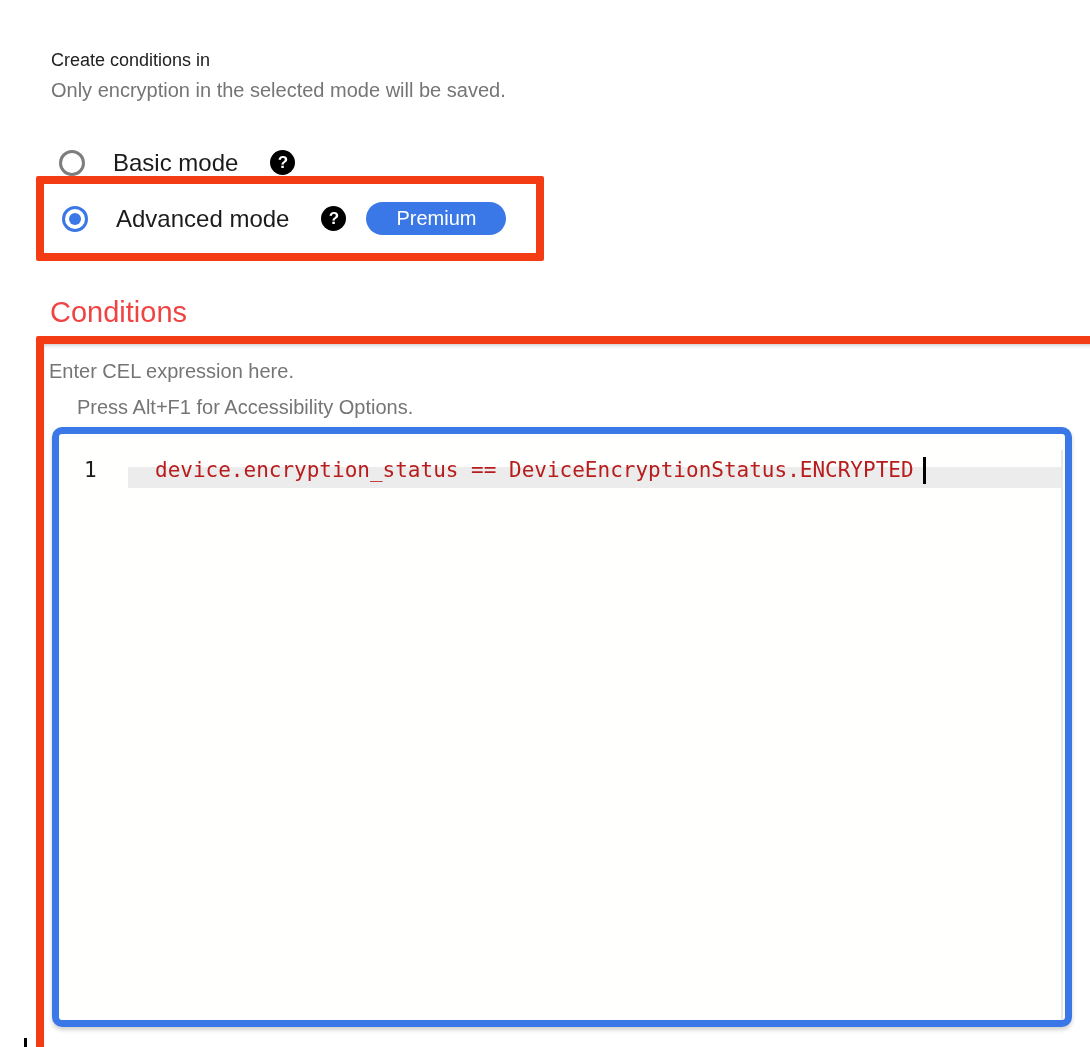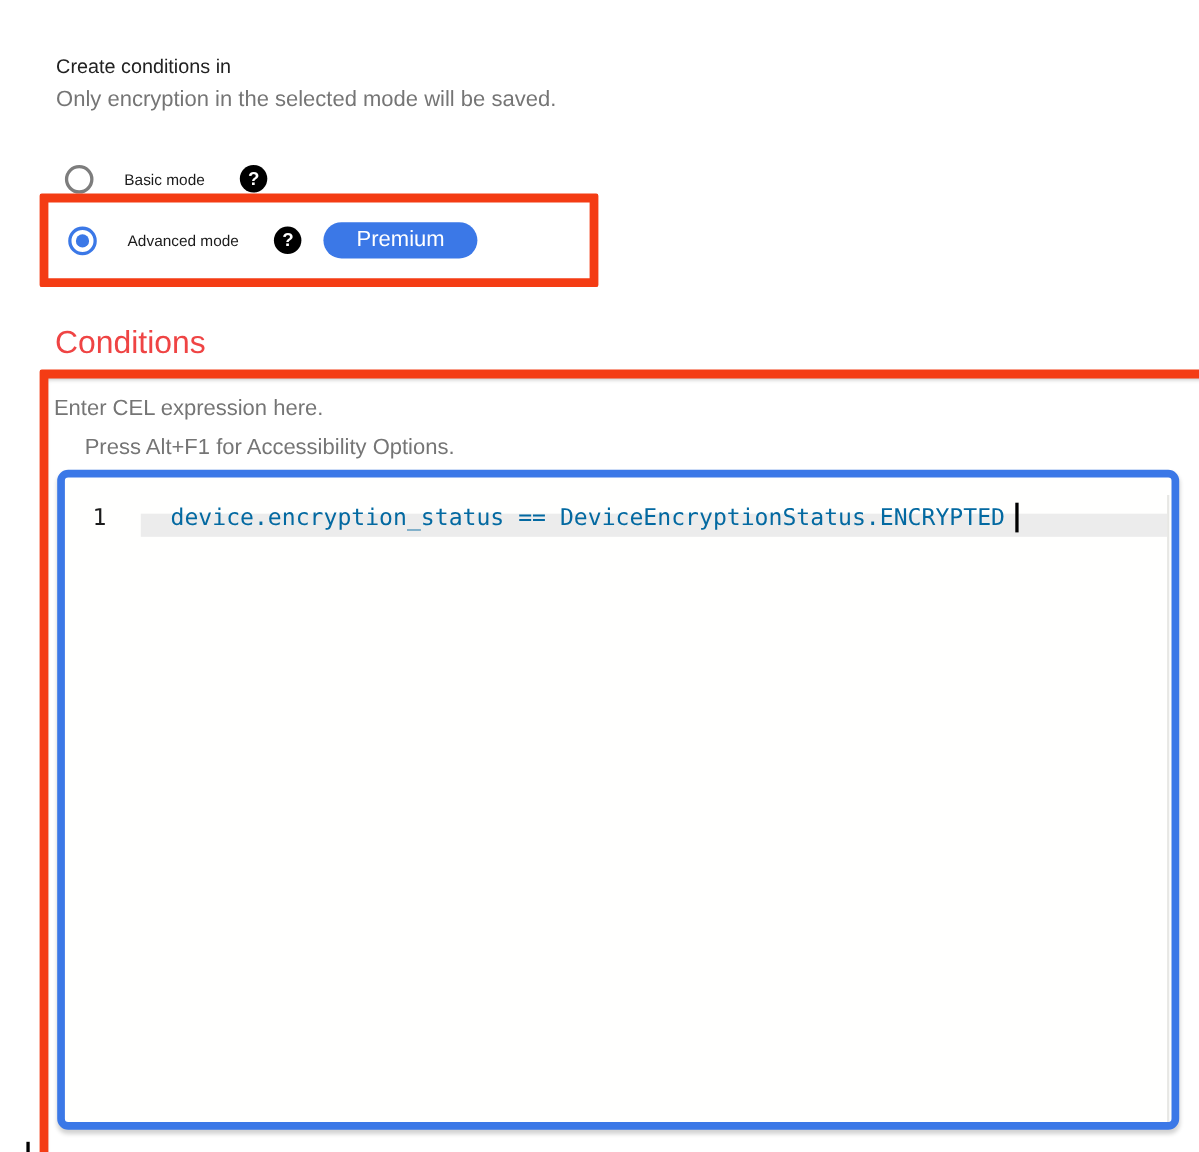--- a/index.html
+++ b/index.html
@@ -30,21 +30,21 @@
   .radio {
     width: 26px; height: 26px; border-radius: 50%;
     border: 3px solid #7d7d7d; flex: 0 0 auto;
   }
   .radio.selected { border-color: #3b78e7; position: relative; }
   .radio.selected::after {
     content: ""; position: absolute; inset: 4px;
     border-radius: 50%; background: #3b78e7;
   }
   .radio-label {
-    margin-left: 20px; font-size: 14px; color: #1b1b1b; white-space: nowrap;
+    margin-left: 20px; font-size: 24px; color: #1b1b1b; white-space: nowrap;
   }
   .help-icon {
     margin-left: 24px; width: 25px; height: 25px; border-radius: 50%;
     background: #000; color: #fff; font-size: 17px; font-weight: 700;
     display: flex; align-items: center; justify-content: center;
     flex: 0 0 auto;
   }
   .premium-badge {
     margin-left: 12px; height: 33px; padding: 12px 30px;
     border-radius: 17px; background: #3b78e7; color: #ffffff;
@@ -91,21 +91,21 @@
     position: absolute; left: 0; right: 0; top: 0; height: 40px;
     display: flex; align-items: center; z-index: 1;
   }
   .line-gutter {
     width: 56px; flex: 0 0 auto; padding-left: 1px;
     font-family: "DejaVu Sans Mono", monospace;
     font-size: 21px; color: #1c1c1c;
   }
   .code-text {
     font-family: "DejaVu Sans Mono", monospace;
-    font-size: 21px; color: #0369a1; white-space: pre;
+    font-size: 21px; color: #b91c1c; white-space: pre;
   }
   .text-cursor {
     width: 3px; height: 27px; background: #000;
     margin-left: 1px; flex: 0 0 auto;
   }
 
   
   .edge-mark-v { left: 0; top: 1014px; width: 3px;  height: 33px; background: #000; }
   .edge-mark-h { left: 0; top: 1044px; width: 34px; height: 3px;  background: #000; }
 </style>

